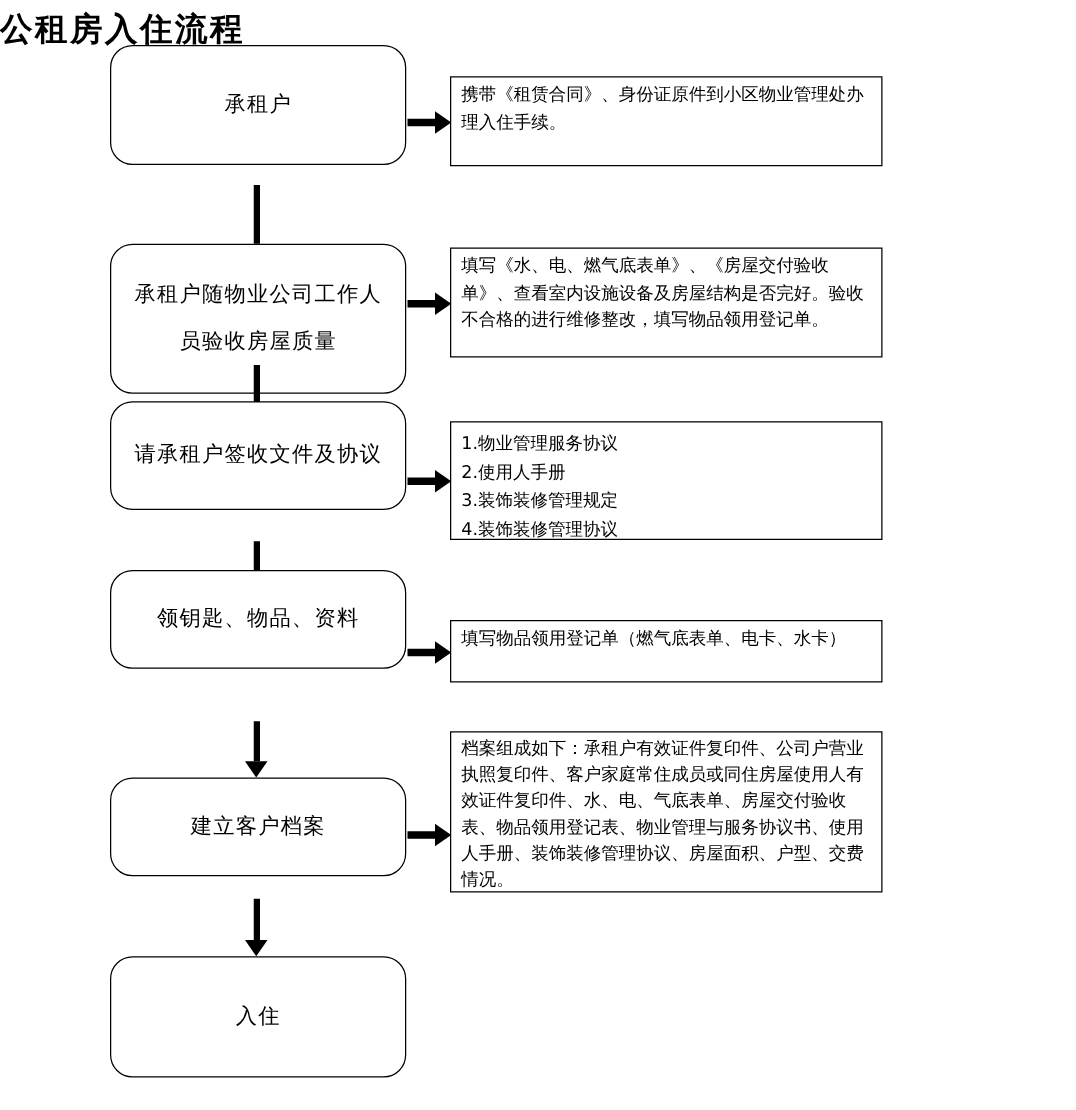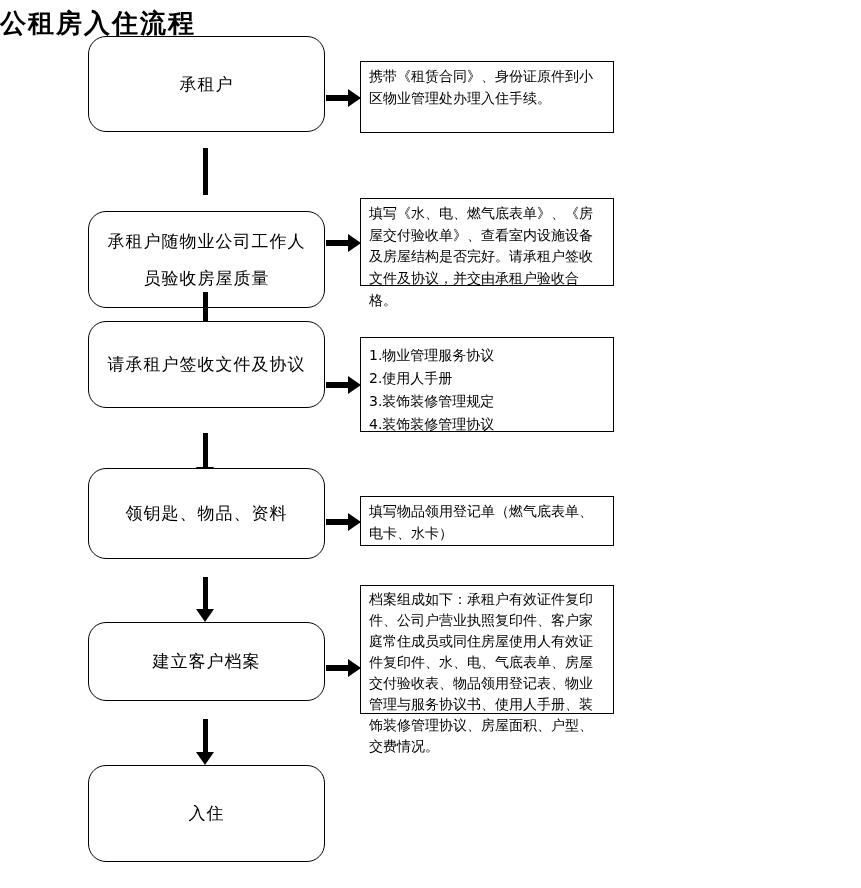--- a/index.html
+++ b/index.html
@@ -12,28 +12,28 @@
     font-size:26px;font-weight:bold;letter-spacing:2px;
   }
   
   .flow-box{
     position:absolute;left:88px;width:237px;box-sizing:border-box;
     border:1px solid #000;border-radius:18px;background:#fff;
     display:flex;align-items:center;justify-content:center;text-align:center;
     font-size:17px;line-height:2.15;padding:0 14px;letter-spacing:1px;
   }
   .fb1{top:36px;height:96px}
-  .fb2{top:211px;height:97px}
+  .fb2{top:195px;height:120px}
   .fb3{top:321px;height:87px}
-  .fb4{top:468px;height:91px}
+  .fb4{top:456px;height:79px}
   .fb5{top:622px;height:79px}
   .fb6{top:765px;height:97px}
   
   .note-box{
-    position:absolute;left:360px;width:254px;box-sizing:border-box;
+    position:absolute;left:360px;width:346px;box-sizing:border-box;
     border:1px solid #000;background:#fff;
     font-size:14px;line-height:1.55;padding:4px 8px;text-align:left;
   }
   .nb1{top:61px;height:72px}
   .nb2{top:198px;height:88px}
   .nb3{top:337px;height:95px;line-height:1.65;padding-top:6px}
   .nb4{top:496px;height:50px}
   .nb5{top:585px;height:129px;line-height:1.5;padding-top:3px}
   
   .vconn{
@@ -91,21 +91,21 @@
   </div>
 
   <div class="flow-box fb2">
     <span>承租户随物业公司工作人员验收房屋质量</span>
   </div>
   <div class="harrow ha2">
     <div class="h-shaft"></div>
     <div class="h-head"></div>
   </div>
   <div class="note-box nb2">
-    <div>填写《水、电、燃气底表单》、《房屋交付验收单》、查看室内设施设备及房屋结构是否完好。请承租户签收文件及协议，并交由承租户验收合格。</div>
+    <div>填写《水、电、燃气底表单》、《房屋交付验收单》、查看室内设施设备及房屋结构是否完好。验收不合格的进行维修整改，填写物品领用登记单。</div>
   </div>
 
   <div class="vconn vc2">
     <div class="v-shaft"></div>
     <div class="v-head"></div>
   </div>
 
   <div class="flow-box fb3">
     <span>请承租户签收文件及协议</span>
   </div>

